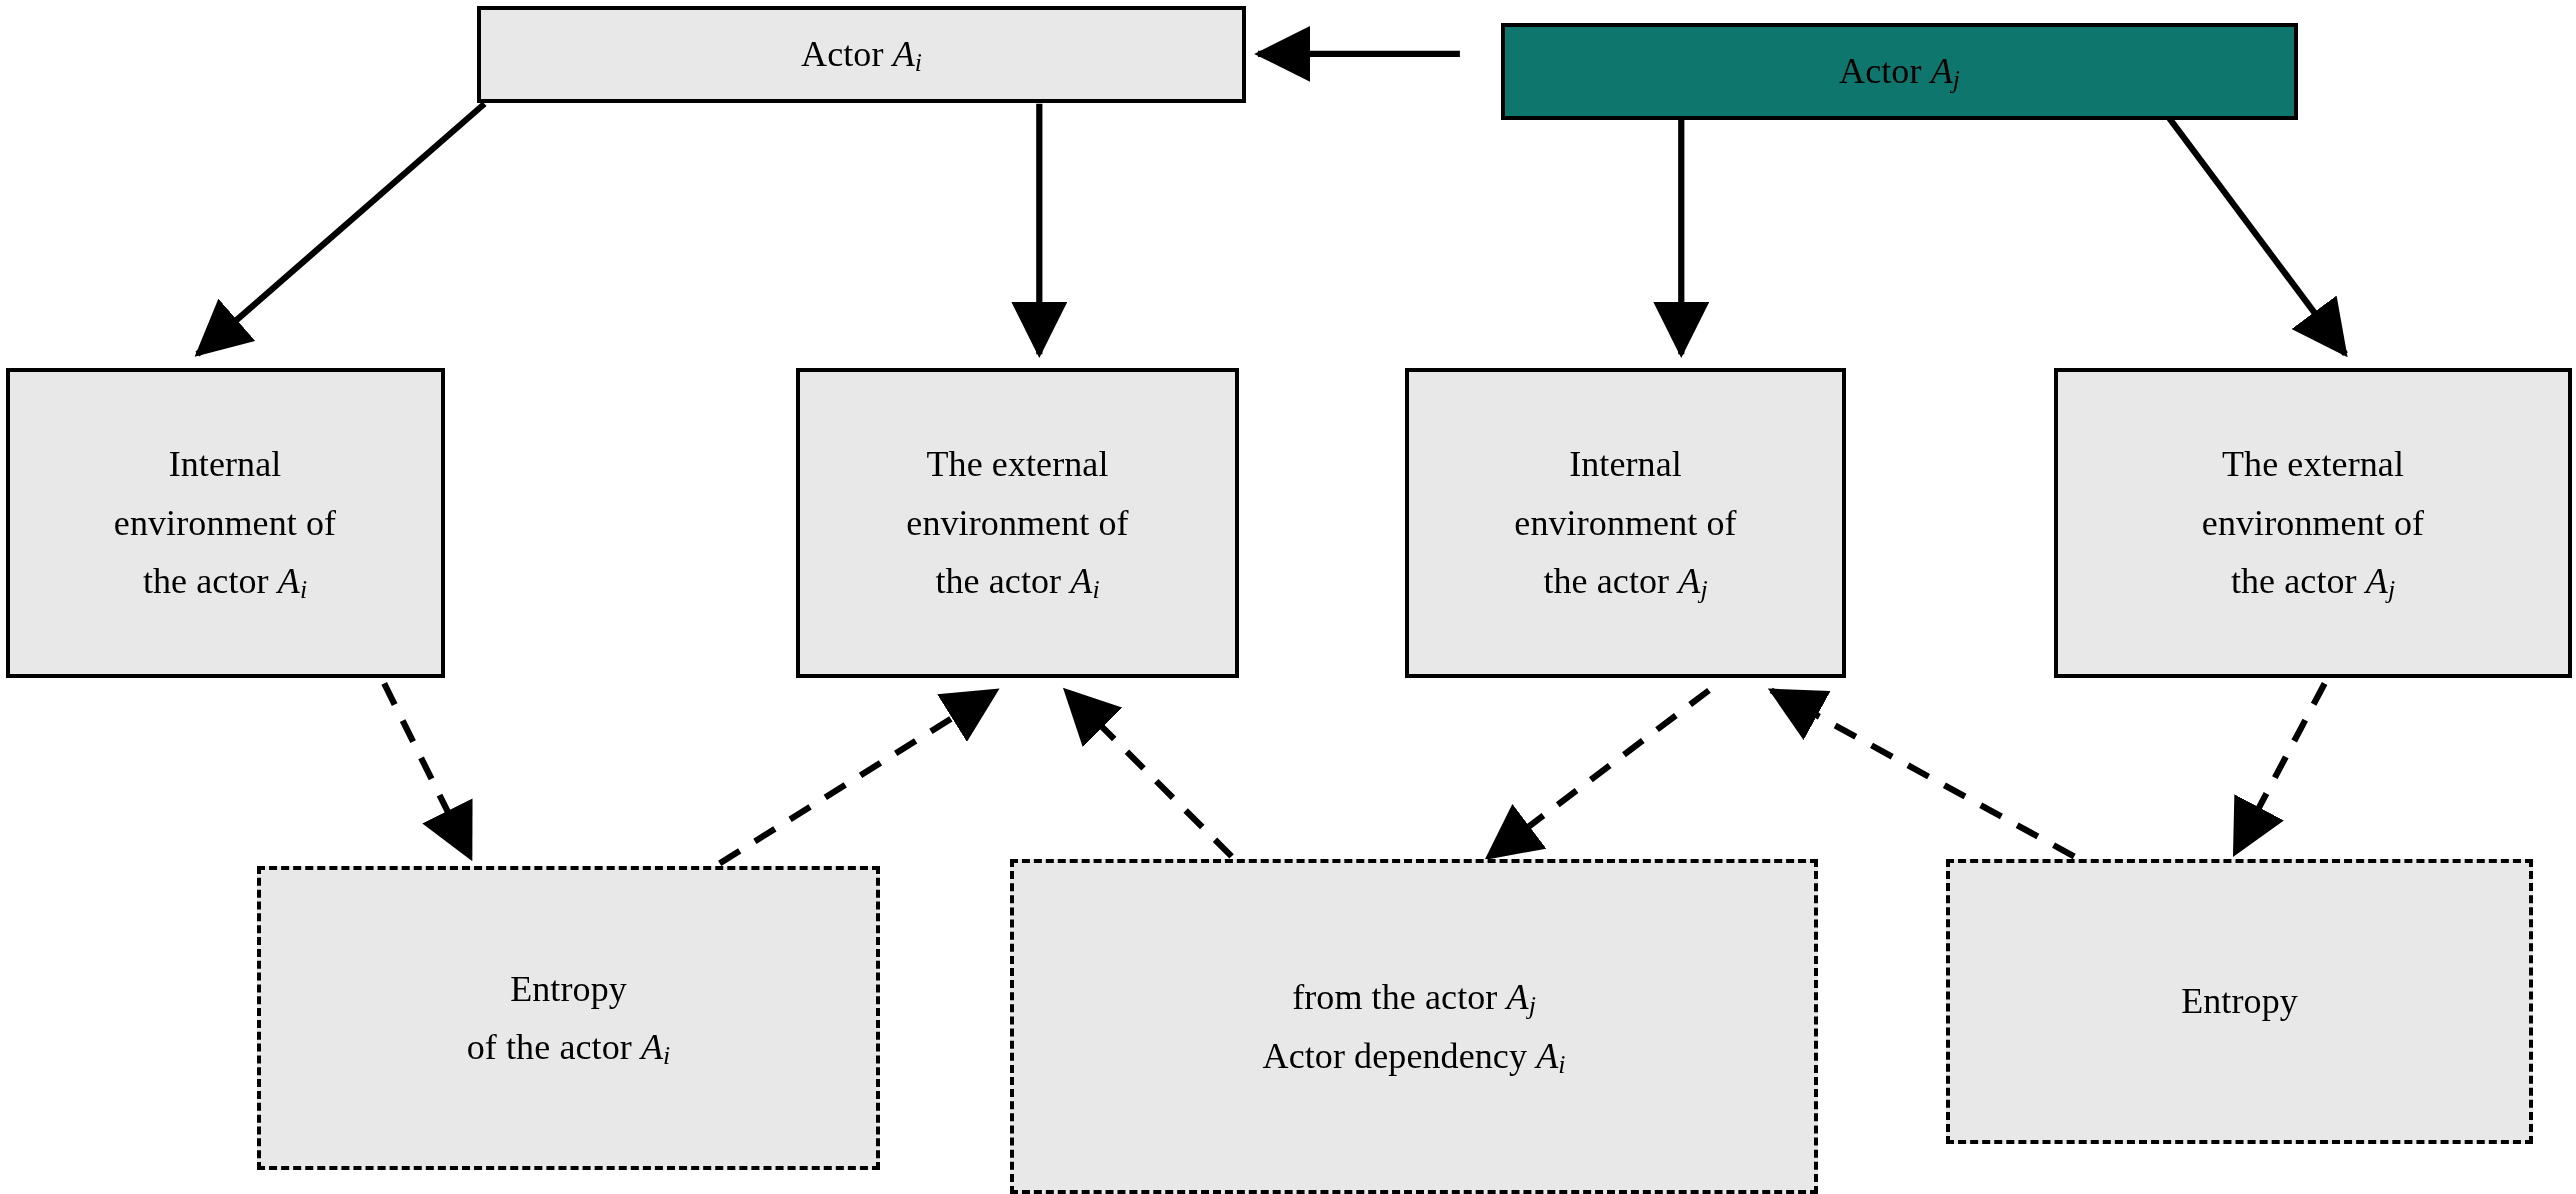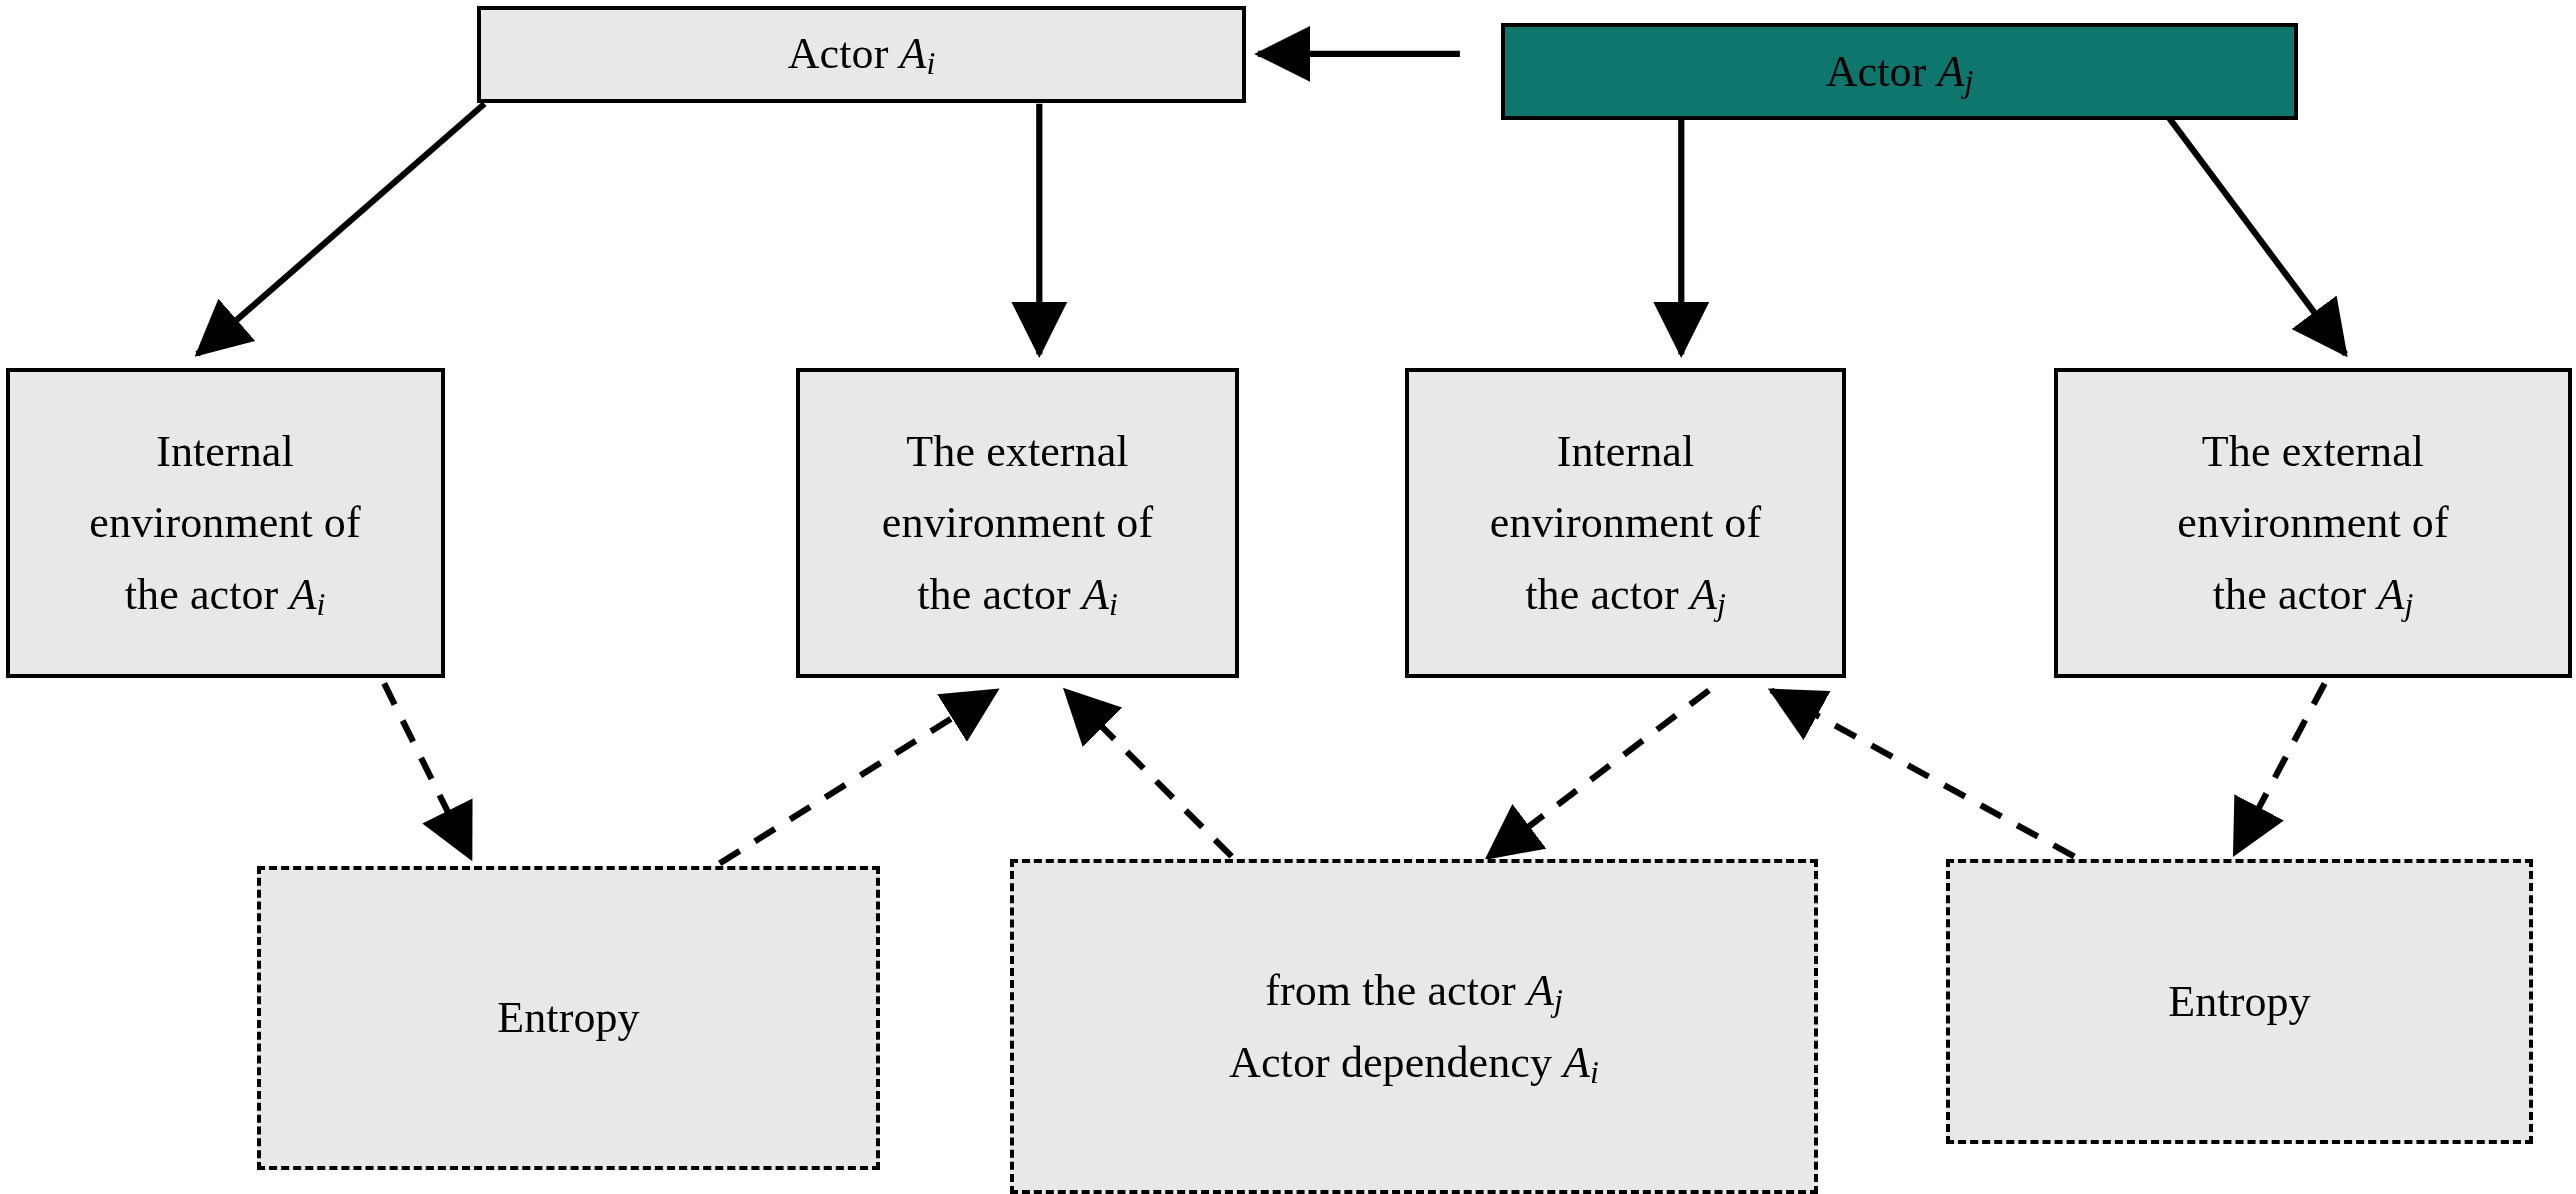--- a/index.html
+++ b/index.html
@@ -29,21 +29,21 @@
     z-index: 3;
   }
   .node.dashed {
     border-style: dashed;
     border-width: 4.8px;
     margin-left: 18px;
   }
   .node .line {
     display: block;
     white-space: nowrap;
-    font-size: 44px;
+    font-size: 36px;
     line-height: 1.62;
     letter-spacing: 0.1px;
     text-align: right;
   }
   .node .sym {
     font-style: italic;
     font-family: "Liberation Serif", "DejaVu Serif", serif;
   }
   .node .sub {
     font-style: italic;
@@ -139,20 +139,21 @@
       <span class="line">environment of</span>
       <span class="line">the actor <span class="sym">A</span><span class="sub">j</span></span>
     </div>
   <div class="node" id="node-external-env-aj" style="left: 2054px; top: 368px; width: 518px; height: 310px; background: rgb(232, 232, 232); border-color: rgb(0, 0, 0);">
       <span class="line">The external</span>
       <span class="line">environment of</span>
       <span class="line">the actor <span class="sym">A</span><span class="sub">j</span></span>
     </div>
   <div class="node dashed" id="node-entropy-ai" style="left: 239px; top: 866px; width: 623px; height: 304px; background: rgb(232, 232, 232); border-color: rgb(0, 0, 0);">
       <span class="line">Entropy</span>
+      <span class="line">of the actor <span class="sym">A</span><span class="sub">i</span></span>
     </div>
   <div class="node dashed" id="node-actor-dependency" style="left: 992px; top: 859px; width: 808px; height: 335px; background: rgb(232, 232, 232); border-color: rgb(0, 0, 0);">
       <span class="line">from the actor <span class="sym">A</span><span class="sub">j</span></span>
       <span class="line">Actor dependency <span class="sym">A</span><span class="sub">i</span></span>
     </div>
   <div class="node dashed" id="node-entropy-aj" style="left: 1928px; top: 859px; width: 587px; height: 285px; background: rgb(232, 232, 232); border-color: rgb(0, 0, 0);">
       <span class="line">Entropy</span>
     </div>
 
 </div>

